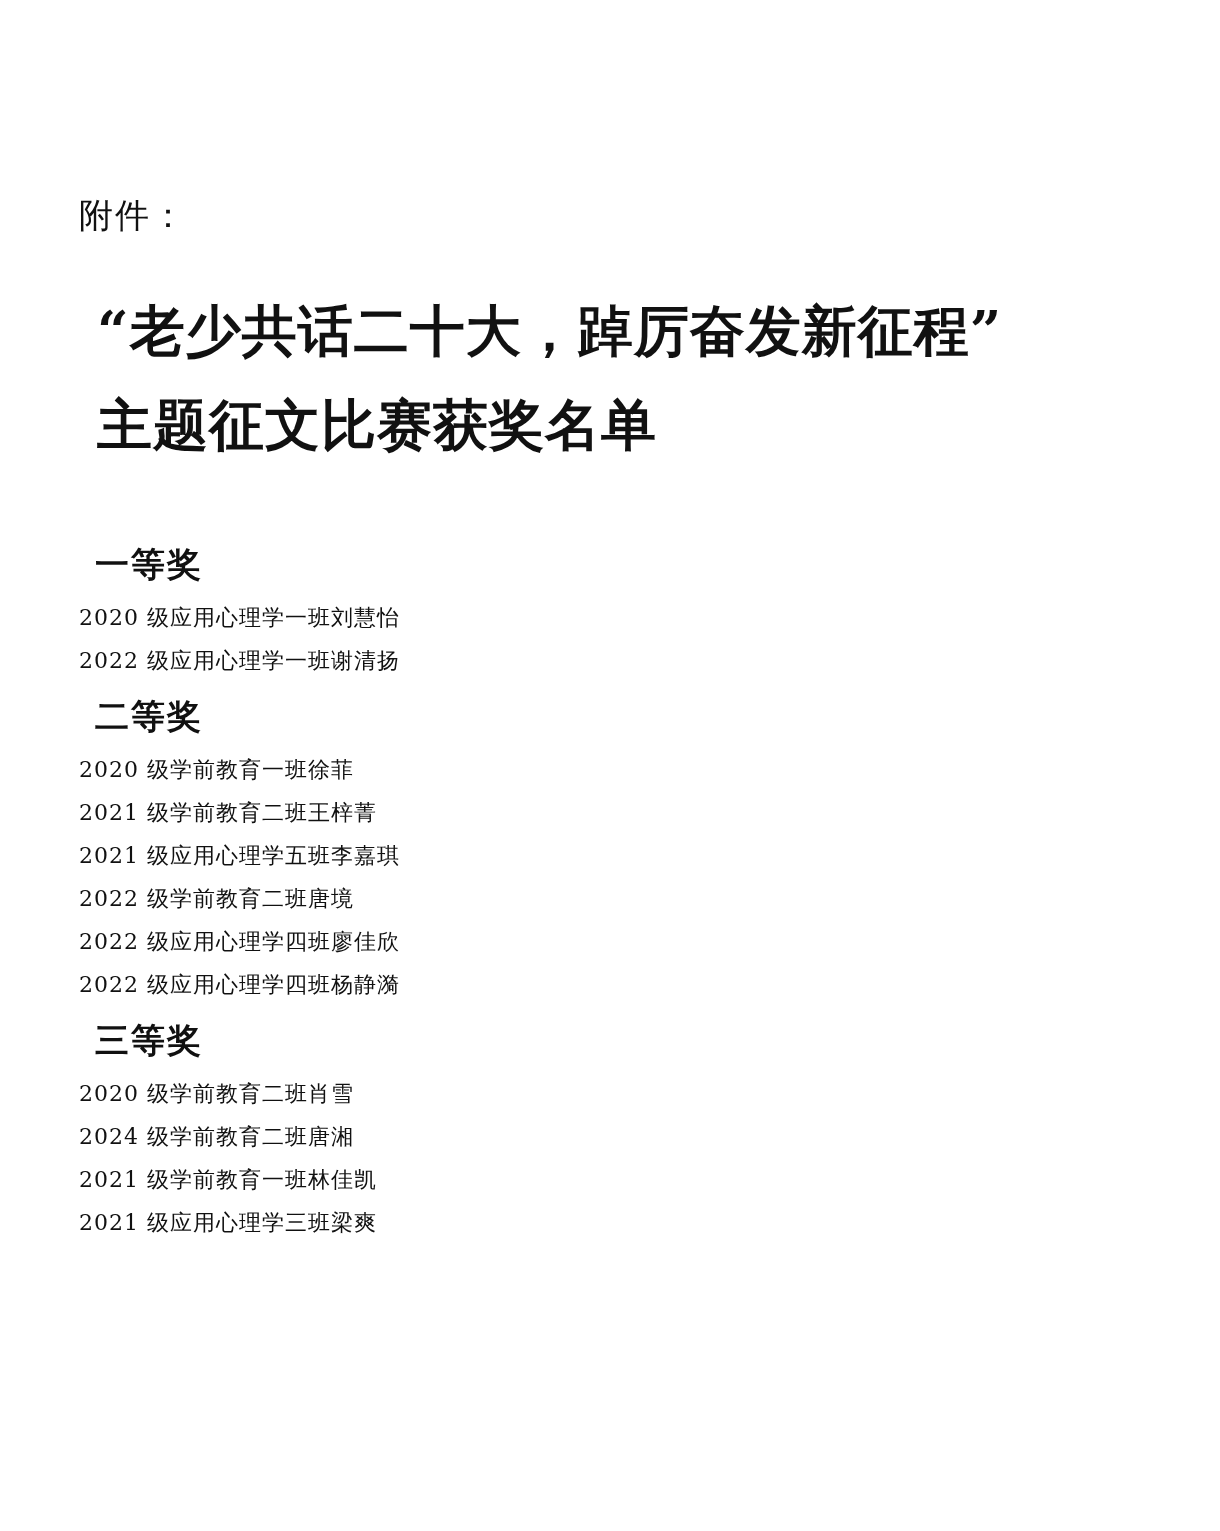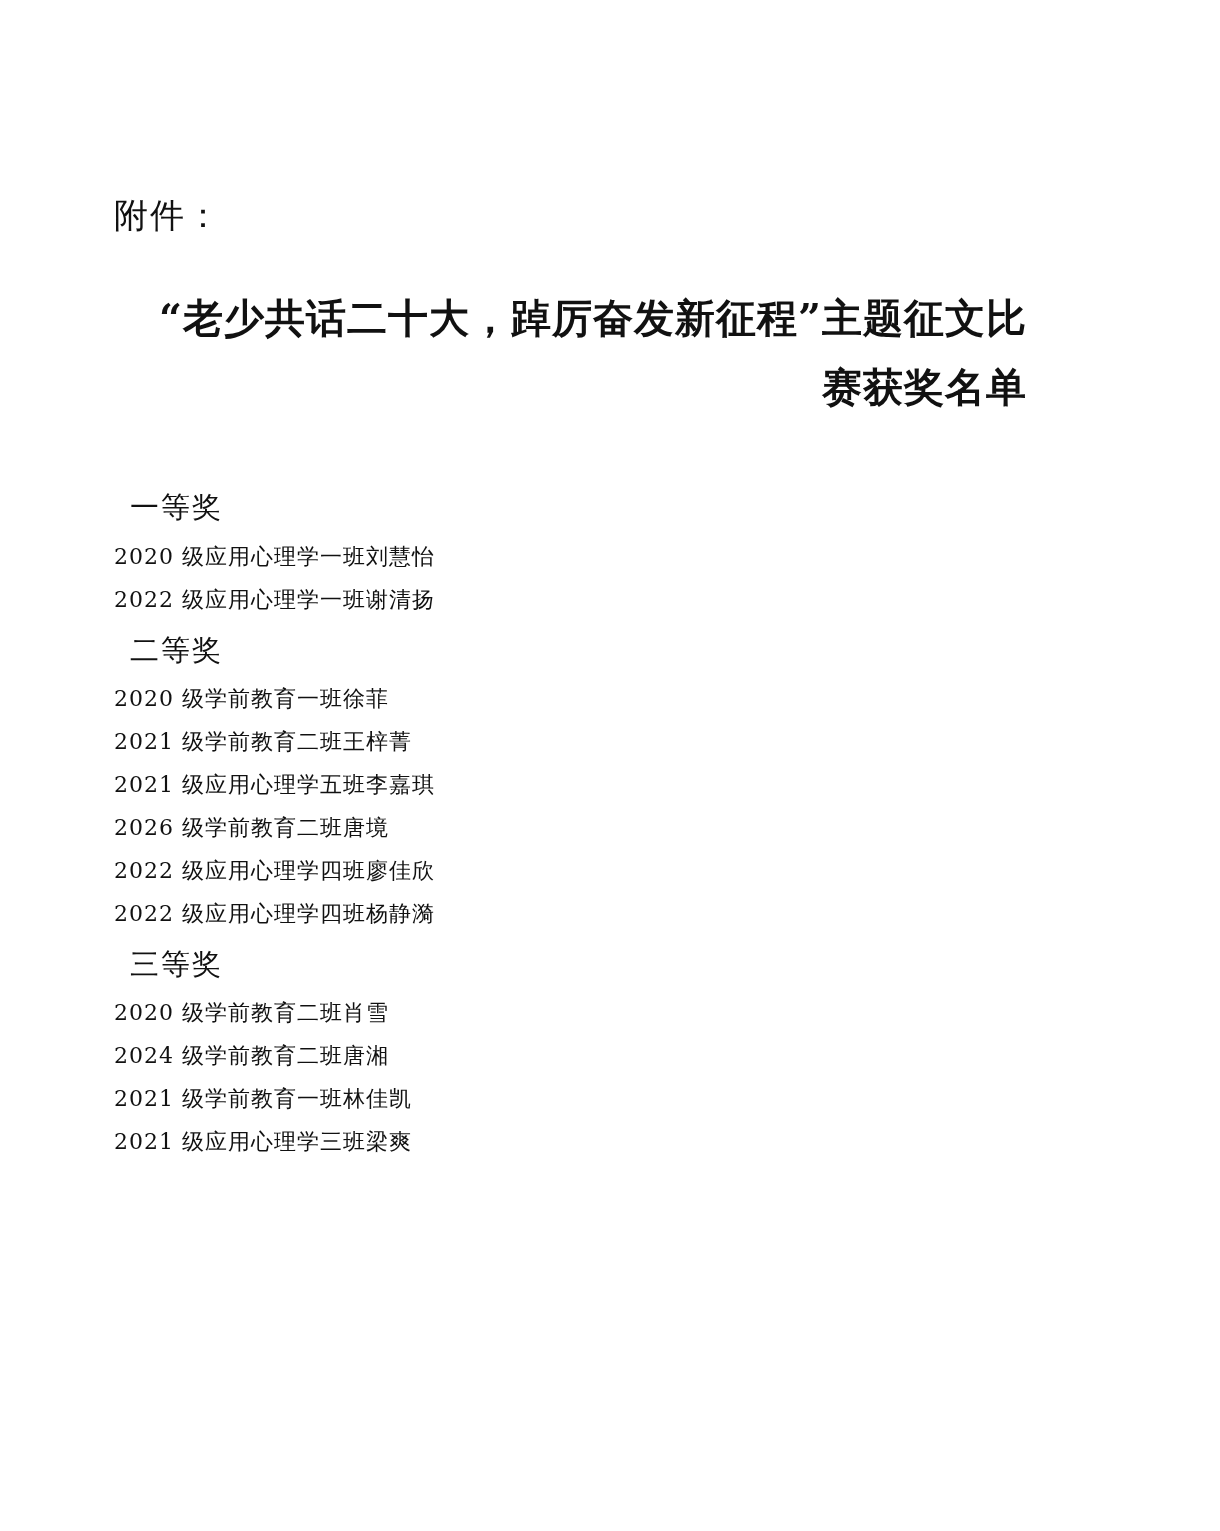--- a/index.html
+++ b/index.html
@@ -12,49 +12,50 @@
     min-height: 1531px;
     font-family: "DejaVu Serif", "Liberation Serif", serif;
     color: #111111;
     -webkit-font-smoothing: antialiased;
   }
   .page {
     position: relative;
     width: 1220px;
     min-height: 1531px;
     box-sizing: border-box;
-    padding: 195px 175px 0 114px;
+    padding: 195px 175px 0 79px;
   }
   .attachment-label {
     font-size: 34px;
     line-height: 1.2;
     letter-spacing: 2px;
     margin: 0 0 48px 0;
     font-weight: 400;
   }
   .doc-title {
-    text-align: right;
-    font-size: 40px;
+    text-align: left;
+    font-size: 55px;
     font-weight: 700;
     line-height: 1.72;
     letter-spacing: 1px;
     margin: 0 0 58px 0;
     padding: 0 18px;
   }
   .award-list {
     margin: 0;
     padding: 0;
     list-style: none;
   }
   .award-group-title {
-    font-size: 29px;
+    font-size: 34px;
     line-height: 1.95;
     letter-spacing: 2px;
     text-indent: 16px;
     margin: 0;
+    font-weight: bold;
   }
   .award-entry {
     font-size: 22px;
     line-height: 1.95;
     letter-spacing: 1px;
     margin: 0;
   }
 </style>
 </head>
 <body>
@@ -71,21 +72,21 @@
       <p class="award-group-title">一等奖</p>
       <p class="award-entry">2020 级应用心理学一班刘慧怡</p>
       <p class="award-entry">2022 级应用心理学一班谢清扬</p>
     </div>
 
     <div>
       <p class="award-group-title">二等奖</p>
       <p class="award-entry">2020 级学前教育一班徐菲</p>
       <p class="award-entry">2021 级学前教育二班王梓菁</p>
       <p class="award-entry">2021 级应用心理学五班李嘉琪</p>
-      <p class="award-entry">2026 级学前教育二班唐境</p>
+      <p class="award-entry">2022 级学前教育二班唐境</p>
       <p class="award-entry">2022 级应用心理学四班廖佳欣</p>
       <p class="award-entry">2022 级应用心理学四班杨静漪</p>
     </div>
 
     <div>
       <p class="award-group-title">三等奖</p>
       <p class="award-entry">2020 级学前教育二班肖雪</p>
       <p class="award-entry">2024 级学前教育二班唐湘</p>
       <p class="award-entry">2021 级学前教育一班林佳凯</p>
       <p class="award-entry">2021 级应用心理学三班梁爽</p>

